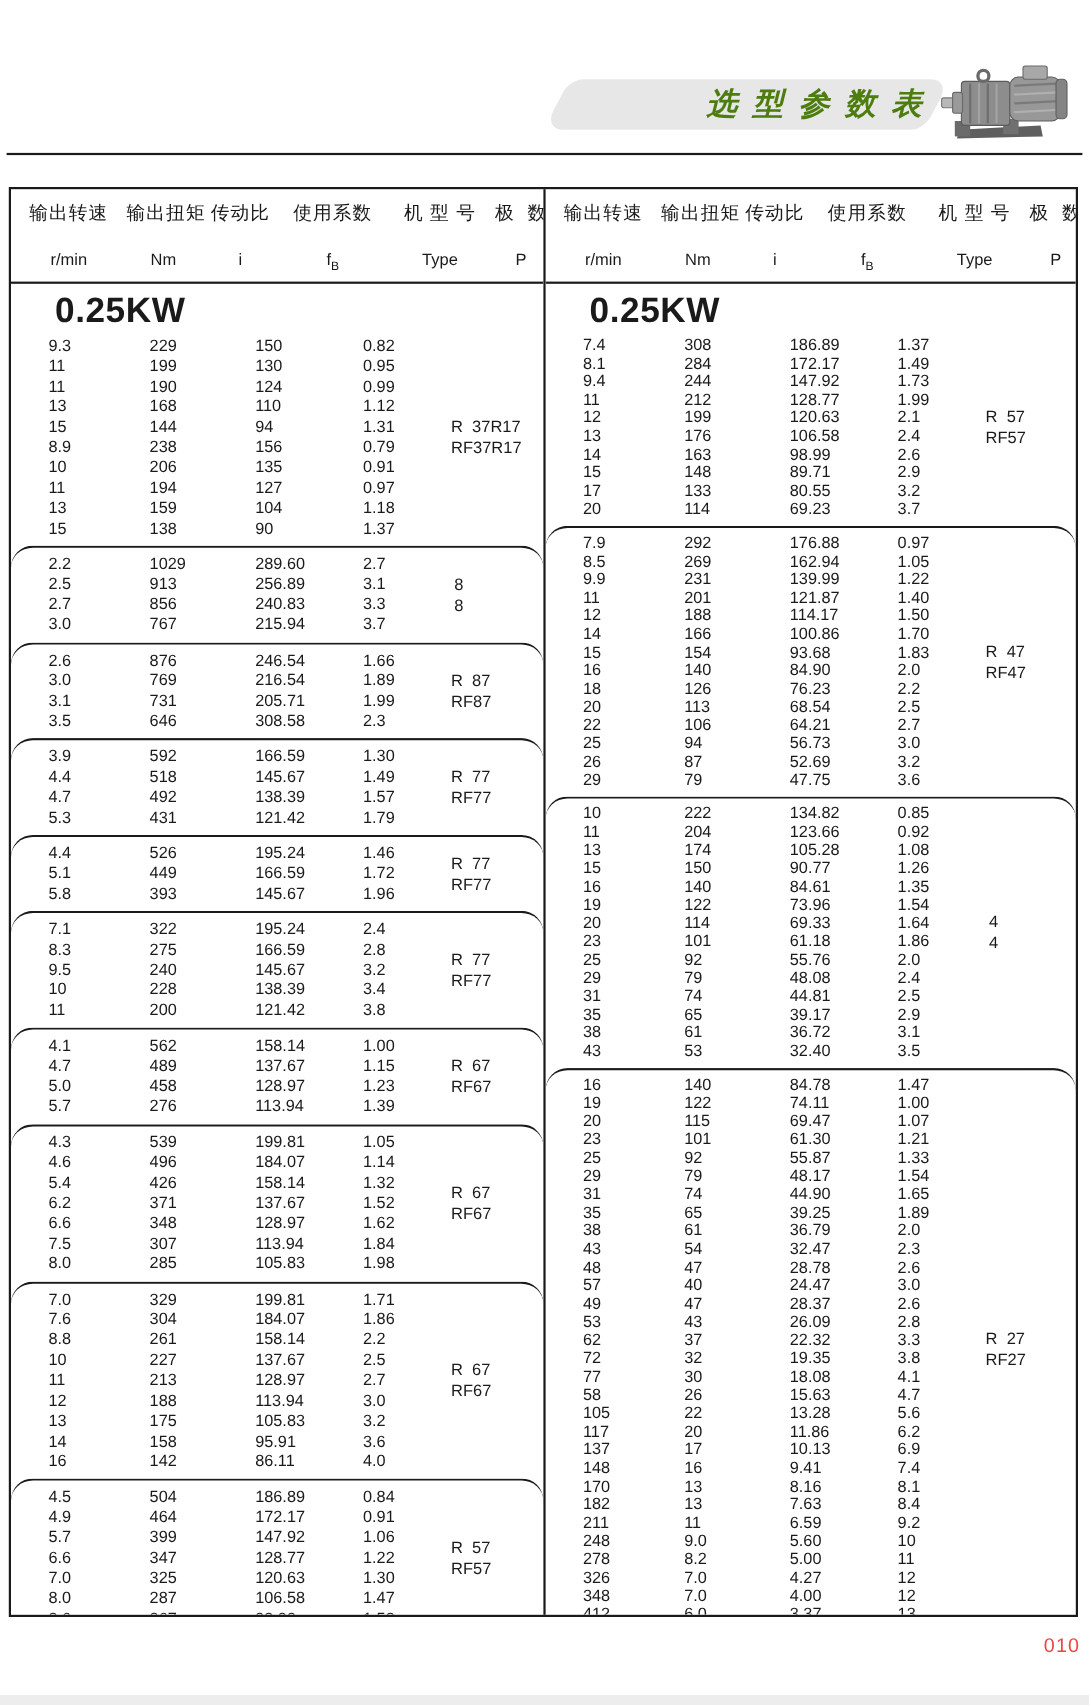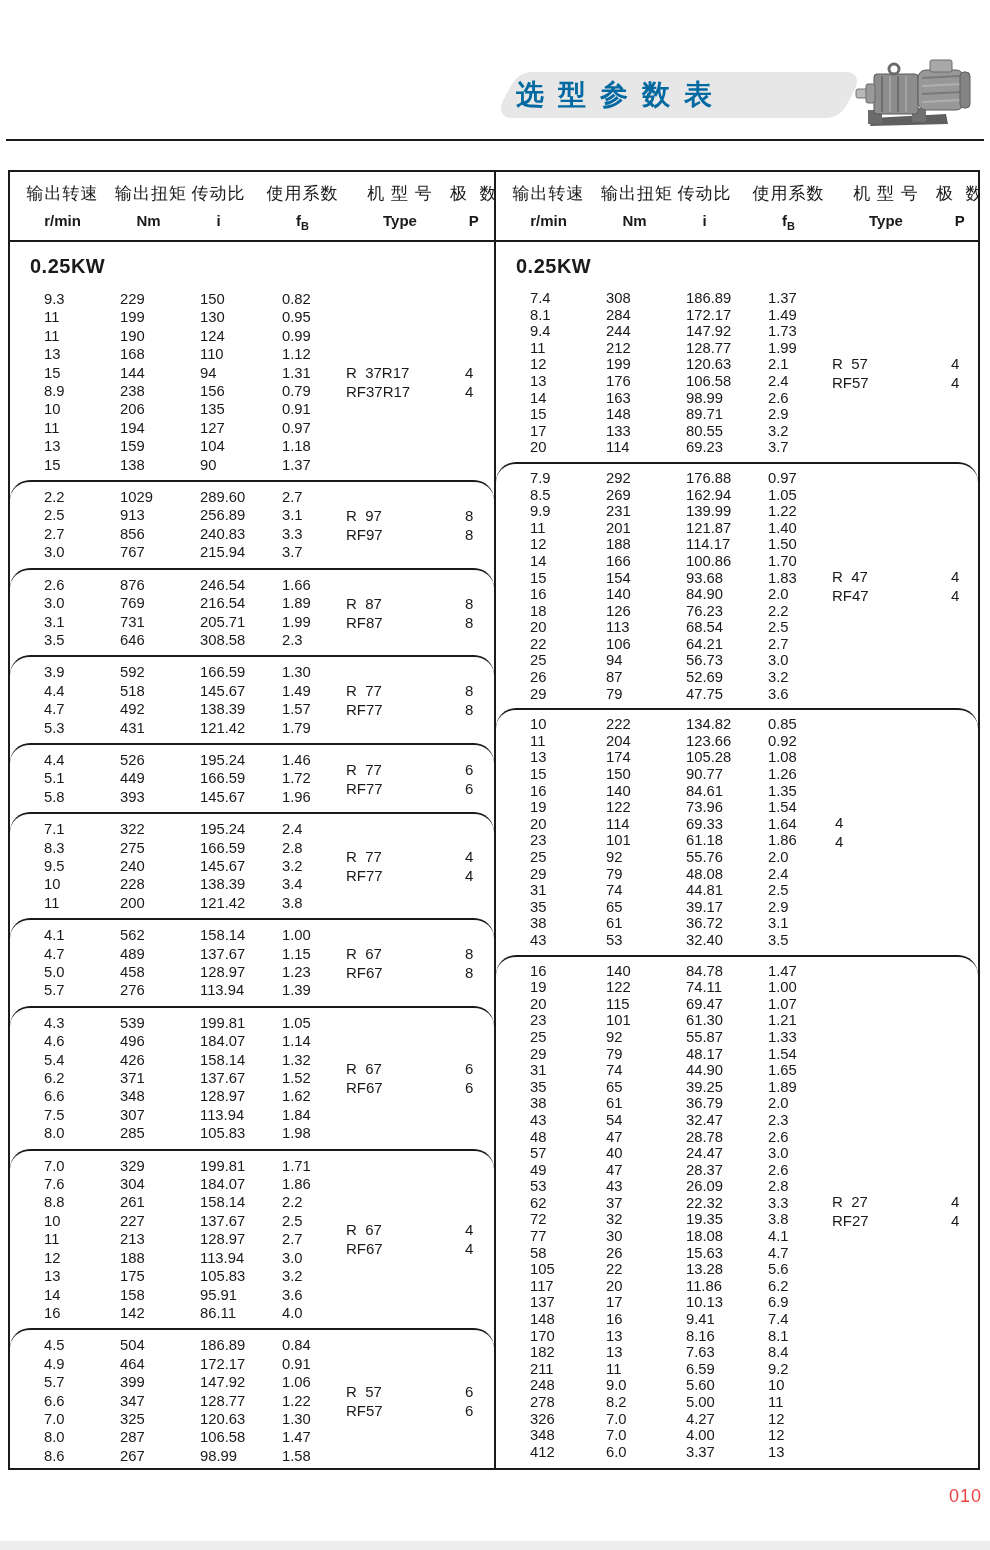--- a/index.html
+++ b/index.html
@@ -4,22 +4,22 @@
 <style>
   html,body{margin:0;padding:0;}
   body{
     width:990px;height:1550px;position:relative;background:#ffffff;
     font-family:"Liberation Sans","DejaVu Sans",sans-serif;color:#1a1a1a;overflow:hidden;
   }
   
   .banner{position:absolute;left:506px;top:72px;width:346px;height:46px;}
   .banner-bg{position:absolute;inset:0;background:#e7e7e7;transform:skewX(-28deg);border-radius:12px 18px 12px 18px;}
   .banner-text{
-    position:relative;z-index:1;text-align:left;line-height:46px;
-    font-size:28px;font-weight:bold;letter-spacing:14px;color:#0369a1;
+    position:relative;z-index:1;text-align:right;line-height:46px;
+    font-size:28px;font-weight:bold;font-style:italic;letter-spacing:14px;color:#4d7c0f;
     padding-left:10px;
   }
   
   .motor{position:absolute;left:852px;top:52px;width:130px;height:84px;}
   
   .rule-top{position:absolute;left:6px;right:6px;top:139px;height:2px;background:#1a1a1a;}
   .bottom-band{position:absolute;left:0;right:0;bottom:0;height:9px;background:#ededed;}
   
   .sel-table{
     position:absolute;left:8px;top:170px;width:972px;height:1300px;
@@ -28,27 +28,27 @@
   .half{width:50%;box-sizing:border-box;display:flex;flex-direction:column;overflow:hidden;}
   .half-right{border-left:2px solid #1a1a1a;}
   .half-left{--lh:18.4px;}
   .half-right{--lh:16.6px;}
   .thead{
     border-bottom:2px solid #1a1a1a;padding:10px 0 8px 0;
     display:grid;grid-template-columns:105px 67px 73px 95px 100px 1fr;
   }
   .th{text-align:center;}
   .th .cn{font-size:17px;letter-spacing:1px;white-space:pre;}
-  .th .unit{font-size:15px;margin-top:7px;font-weight:bold;}
+  .th .unit{font-size:15px;margin-top:23px;}
   .th .unit sub{font-size:11px;}
-  .power{font-size:20px;font-weight:bold;padding:10px 0 4px 20px;letter-spacing:0.5px;line-height:28px;}
+  .power{font-size:32px;font-weight:bold;padding:10px 0 4px 20px;letter-spacing:0.5px;line-height:28px;margin-left:20px;}
   .blocks{flex:1;display:flex;flex-direction:column;overflow:hidden;}
   .block{
     display:grid;grid-template-columns:76px 80px 82px 64px 116px 1fr;
-    padding:6px 0 6px 34px;box-sizing:border-box;
+    padding:6px 0 6px 34px;box-sizing:border-box;gap:16px;
   }
   .block + .block{border-top:2px solid #1a1a1a;border-radius:20px;}
   .ncol{font-size:14.8px;}
   .ncol > div{line-height:var(--lh);white-space:pre;}
   .tcol{display:flex;flex-direction:column;justify-content:center;font-size:15px;white-space:pre;}
   .tcol > div{line-height:19px;}
   .pcol{display:flex;flex-direction:column;justify-content:center;font-size:15px;padding-left:3px;}
   .pcol > div{line-height:19px;}
   
   .page-number{position:absolute;right:8px;top:1486px;font-size:18px;letter-spacing:1px;color:#ef4444;}
@@ -197,21 +197,20 @@
             <div>256.89</div>
             <div>240.83</div>
             <div>215.94</div>
           </div>
           <div class="ncol">
             <div>2.7</div>
             <div>3.1</div>
             <div>3.3</div>
             <div>3.7</div>
           </div>
-          <div class="tcol"><div>R  97</div><div>RF97</div></div>
           <div class="pcol">
             <div>8</div>
             <div>8</div>
           </div>
         </div>
         <div class="block">
           <div class="ncol">
             <div>2.6</div>
             <div>3.0</div>
             <div>3.1</div>

